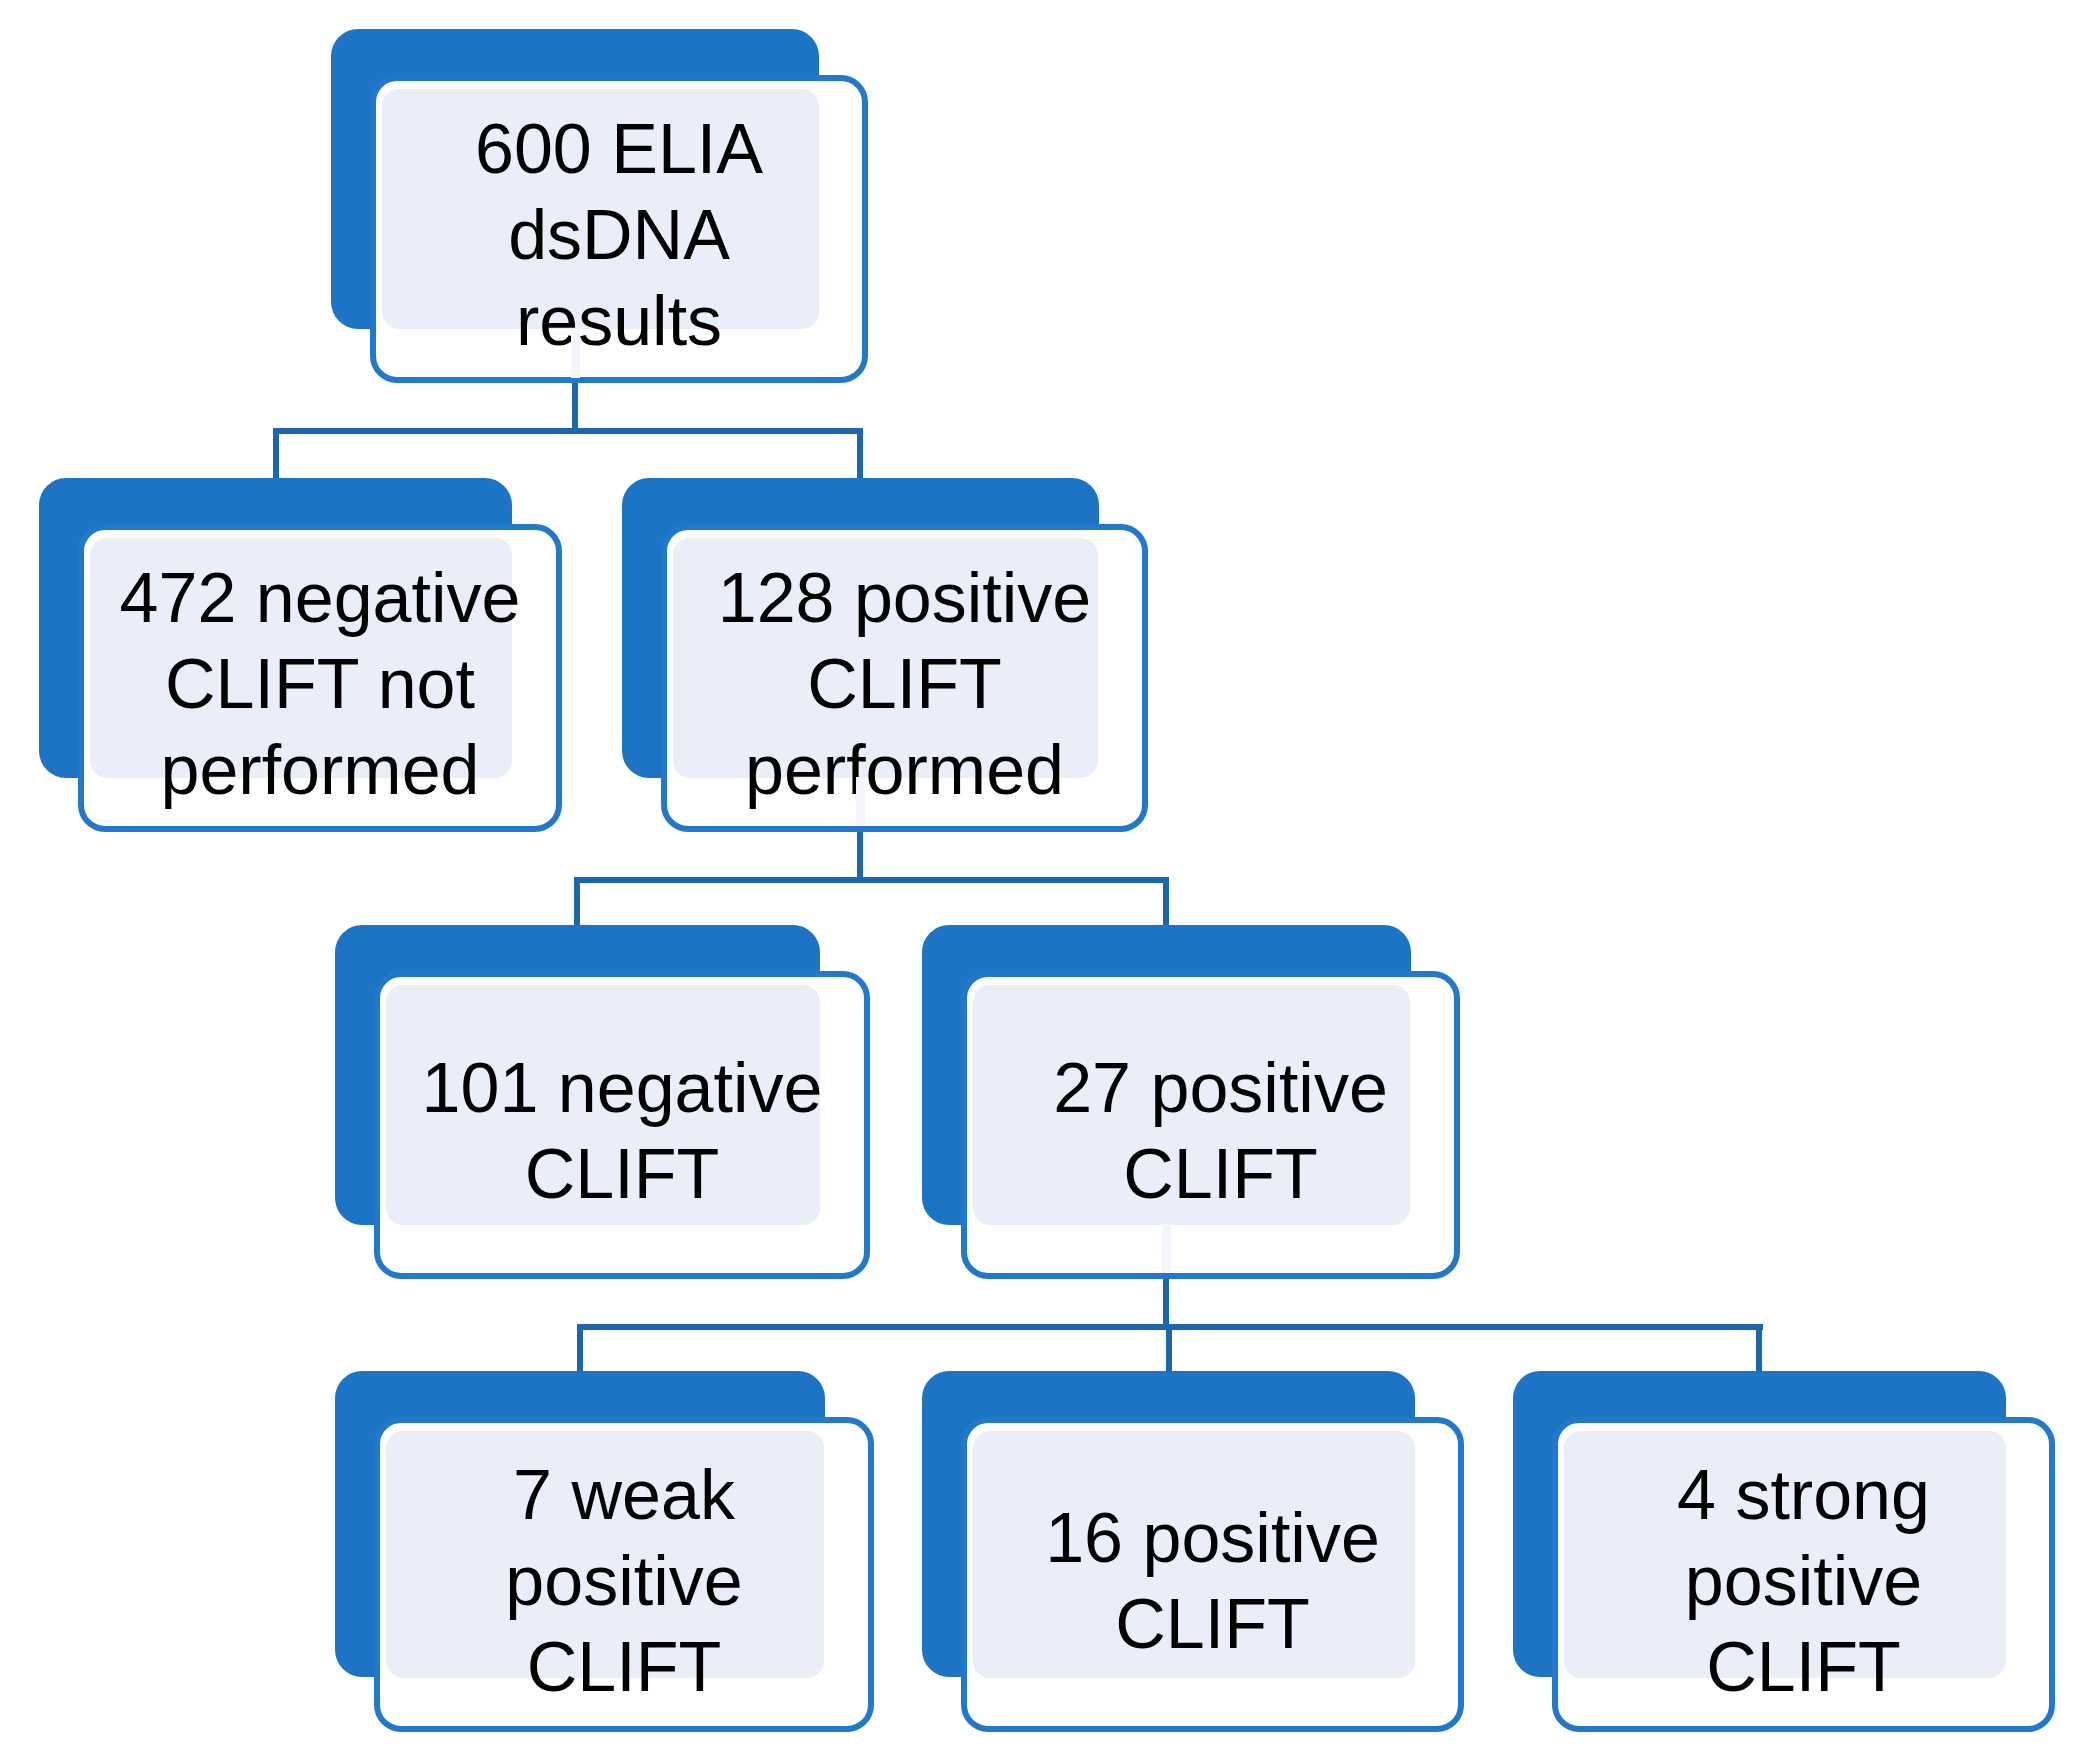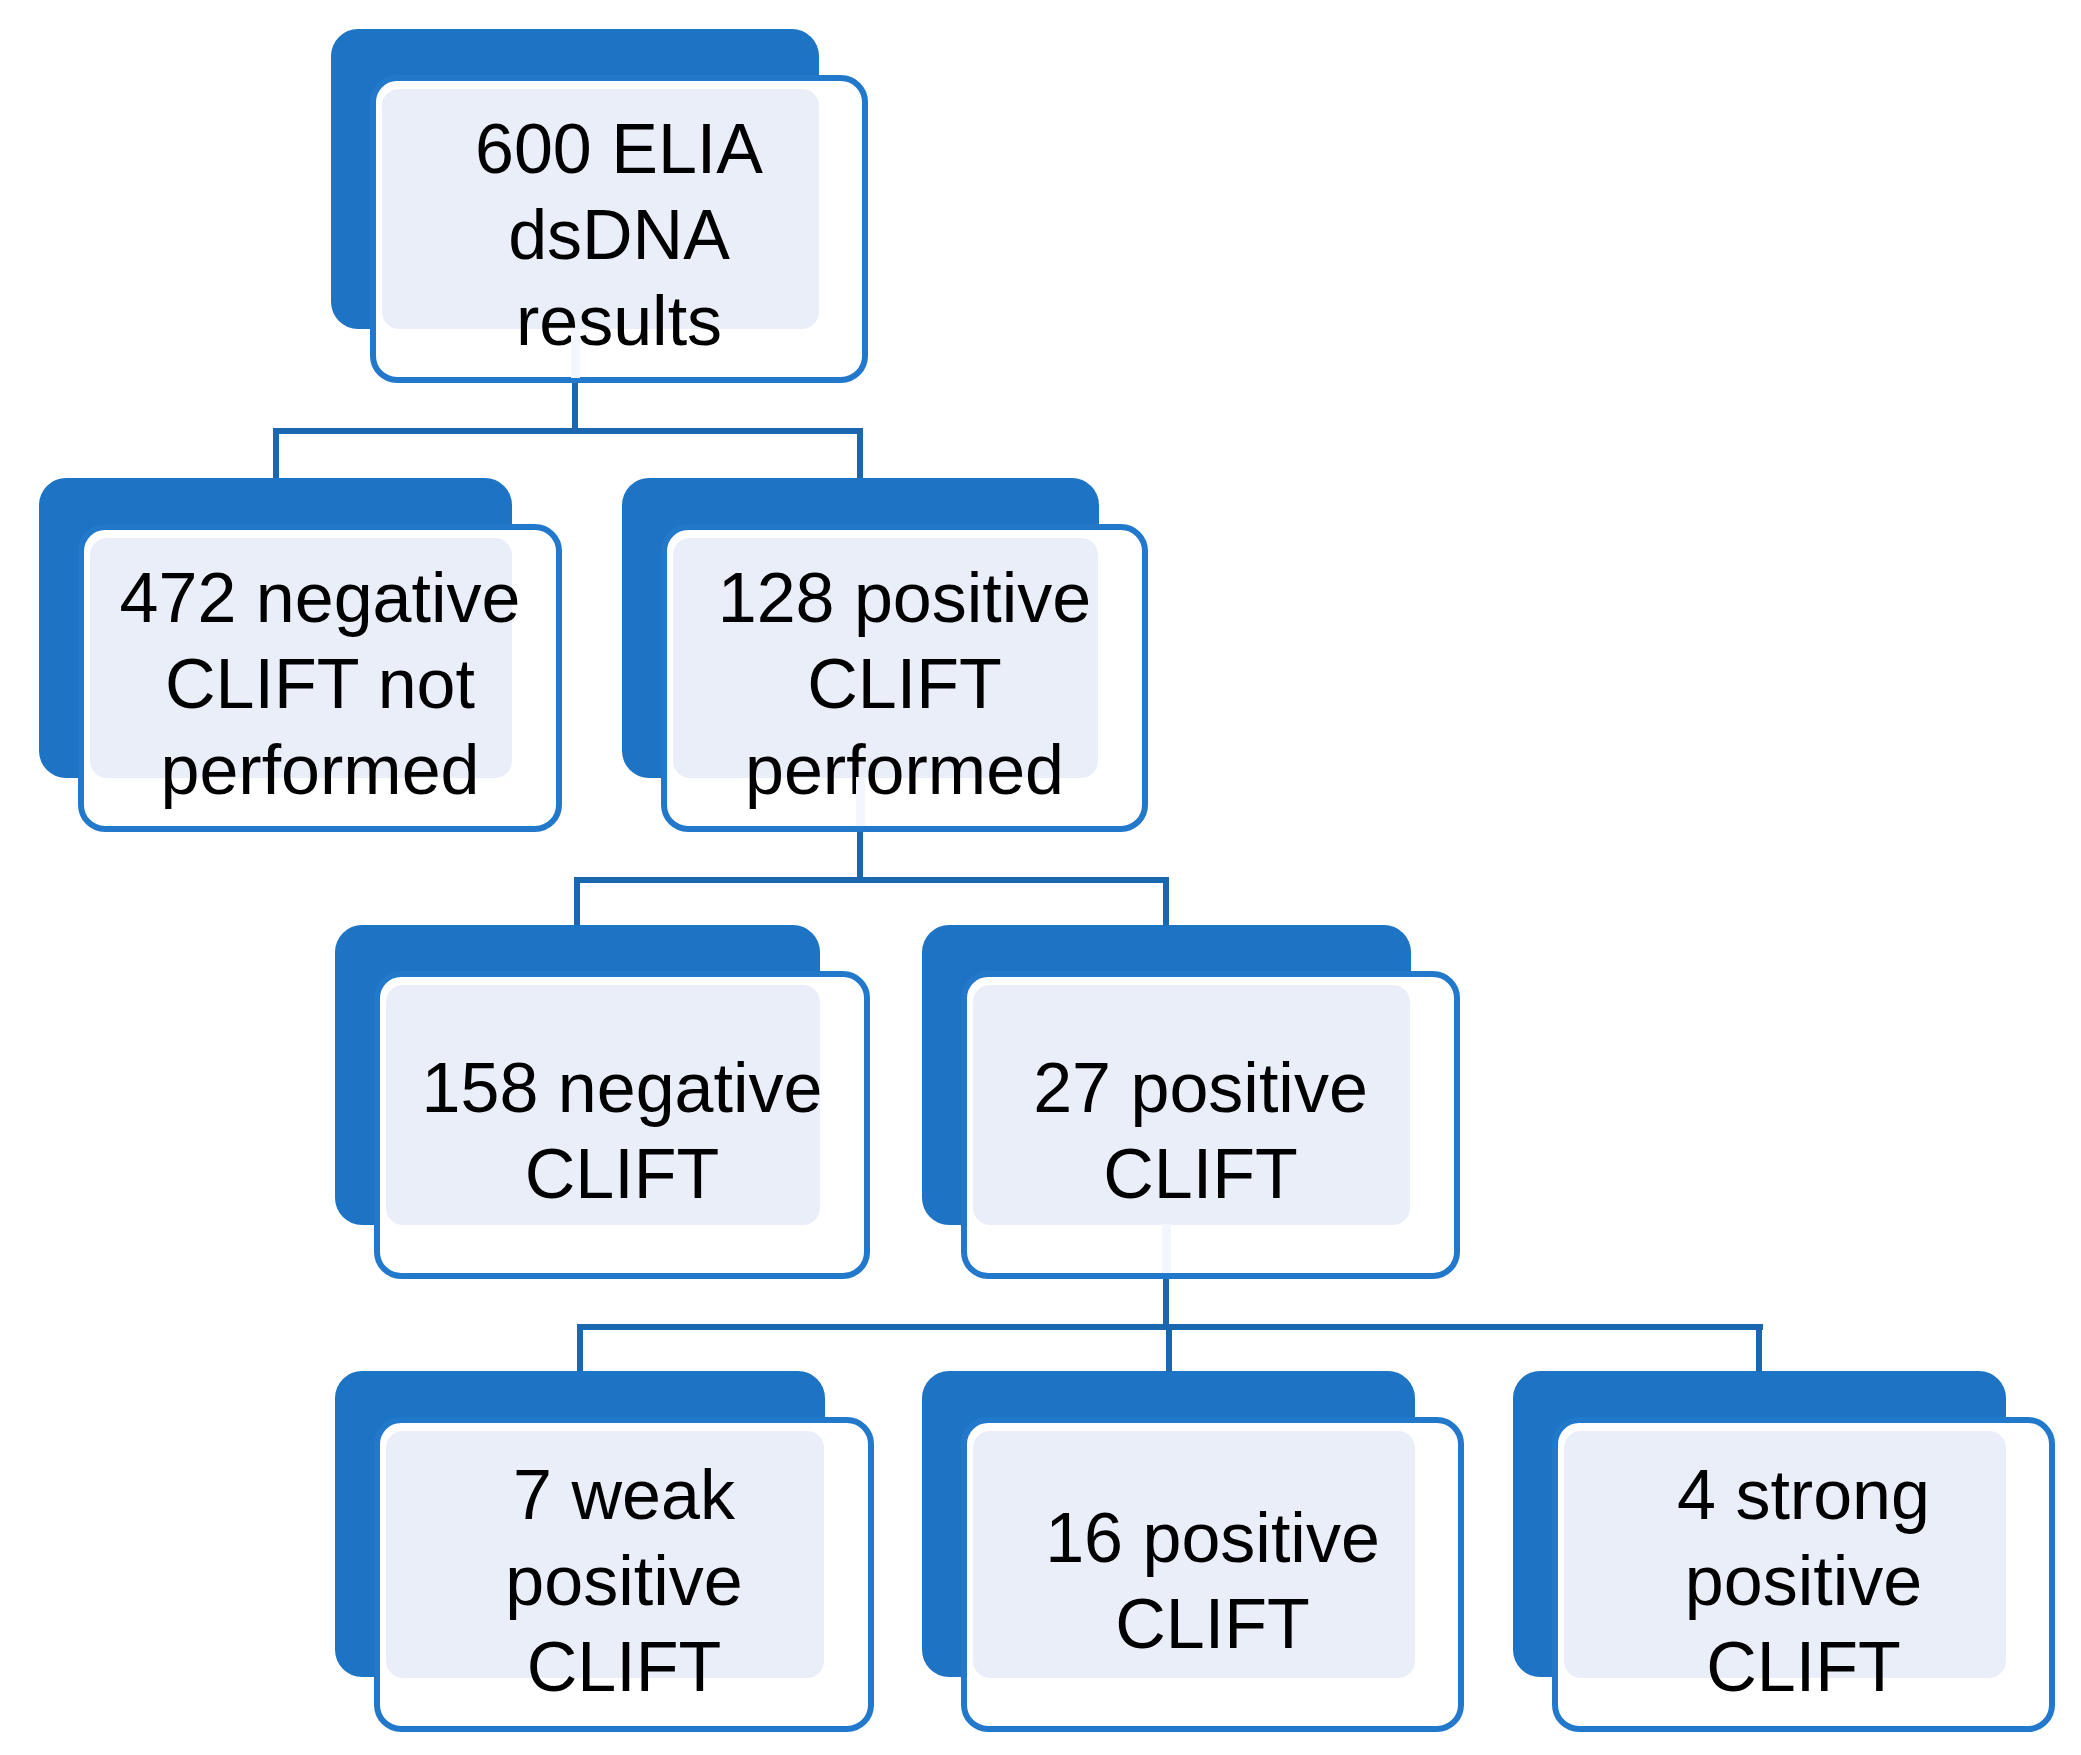--- a/index.html
+++ b/index.html
@@ -99,29 +99,29 @@
         <div class="label-line">128 positive</div>
         <div class="label-line">CLIFT</div>
         <div class="label-line">performed</div>
       </div>
     </div>
     <div class="node-group" style="left: 335px; top: 925px; width: 534px; height: 354px;">
       <div class="node-back" style="left: 0px; top: 0px; width: 485px; height: 300px;"></div>
       <div class="node-front" style="left: 39px; top: 46px; width: 496px; height: 308px;"></div>
       <div class="node-tint" style="left: 51px; top: 60px; width: 434px; height: 240px;"></div>
       <div class="node-label" style="left: 39px; top: 46px; width: 496px; height: 308px;">
-        <div class="label-line">158 negative</div>
+        <div class="label-line">101 negative</div>
         <div class="label-line">CLIFT</div>
       </div>
     </div>
     <div class="node-group" style="left: 922px; top: 925px; width: 538px; height: 354px;">
       <div class="node-back" style="left: 0px; top: 0px; width: 489px; height: 300px;"></div>
       <div class="node-front" style="left: 39px; top: 46px; width: 499px; height: 308px;"></div>
       <div class="node-tint" style="left: 51px; top: 60px; width: 437px; height: 240px;"></div>
-      <div class="node-label" style="left: 29px; top: 46px; width: 499px; height: 308px;">
+      <div class="node-label" style="left: 49px; top: 46px; width: 499px; height: 308px;">
         <div class="label-line">27 positive</div>
         <div class="label-line">CLIFT</div>
       </div>
     </div>
     <div class="node-group" style="left: 335px; top: 1371px; width: 538px; height: 361px;">
       <div class="node-back" style="left: 0px; top: 0px; width: 490px; height: 306px;"></div>
       <div class="node-front" style="left: 39px; top: 46px; width: 500px; height: 315px;"></div>
       <div class="node-tint" style="left: 51px; top: 60px; width: 438px; height: 247px;"></div>
       <div class="node-label" style="left: 39px; top: 46px; width: 500px; height: 315px;">
         <div class="label-line">7 weak</div>

